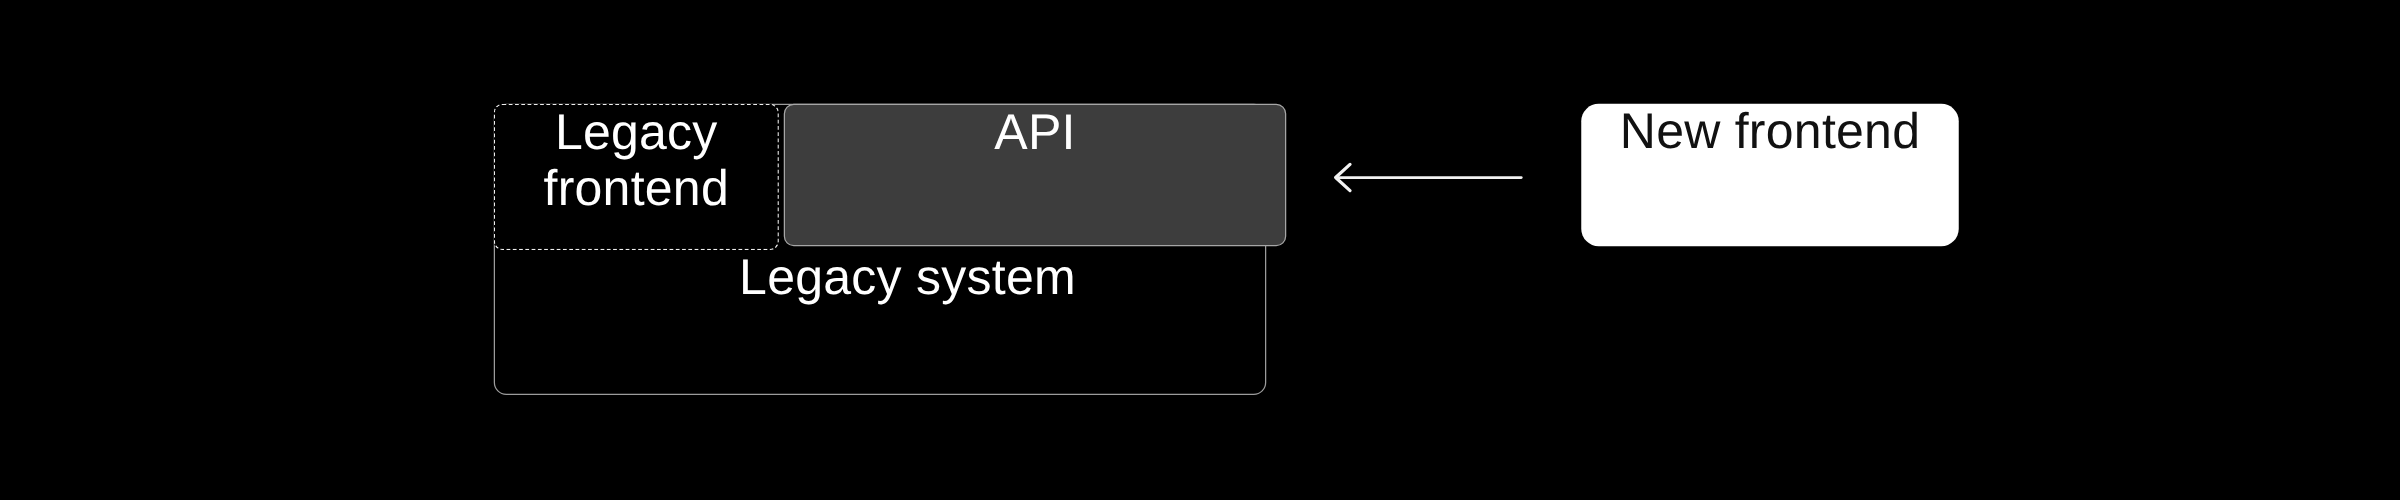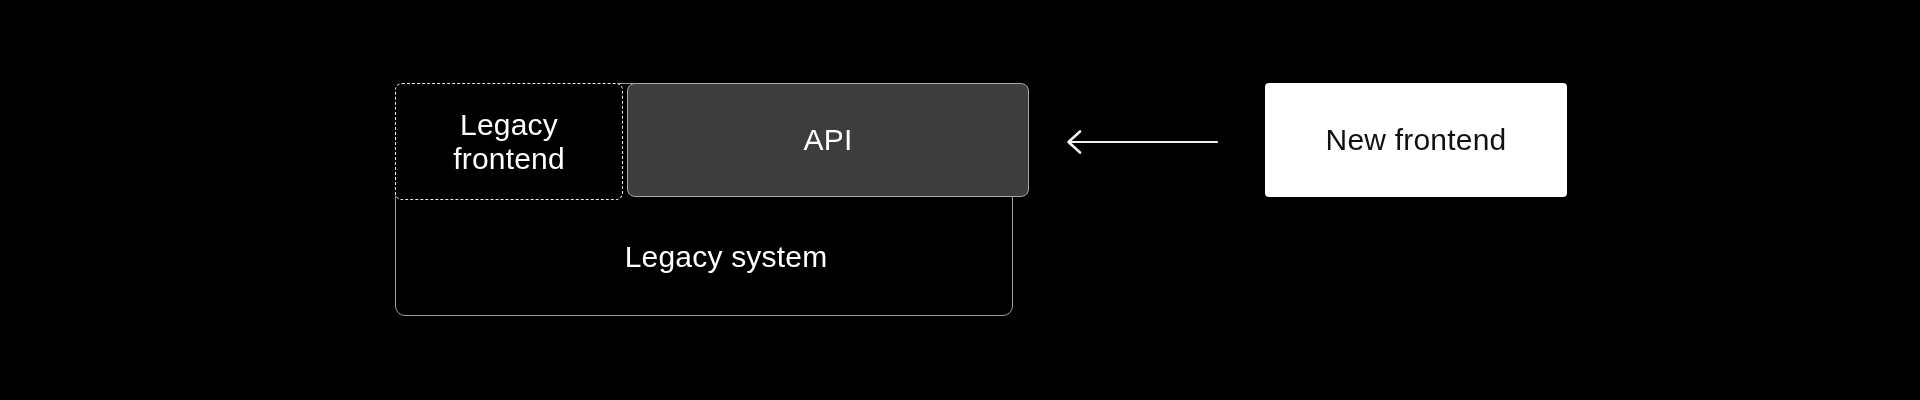--- a/index.html
+++ b/index.html
@@ -12,24 +12,24 @@
     width: 1920px;
     height: 400px;
     overflow: hidden;
     font-family: "Liberation Sans", sans-serif;
     -webkit-font-smoothing: antialiased;
   }
   .box {
     position: absolute;
     box-sizing: border-box;
     display: flex;
-    align-items: center;
+    align-items: flex-start;
     justify-content: center;
     text-align: center;
-    font-size: 30px;
+    font-size: 40px;
     line-height: 1.13;
     letter-spacing: 0.2px;
   }
   .legacy-system {
     left: 395px;
     top: 83px;
     width: 618px;
     height: 233px;
     border: 1.5px solid #9c9c9c;
     border-radius: 10px;
@@ -59,21 +59,21 @@
     width: 402px;
     height: 114px;
     border: 1.5px solid #a6a6a6;
     border-radius: 8px;
   }
   .new-frontend {
     left: 1265px;
     top: 83px;
     width: 302px;
     height: 114px;
-    border-radius: 4px;
+    border-radius: 14px;
   }
   .arrow-wrap {
     position: absolute;
     left: 1058px;
     top: 127px;
     width: 164px;
     height: 30px;
   }
   .arrow-wrap svg {
     display: block;

